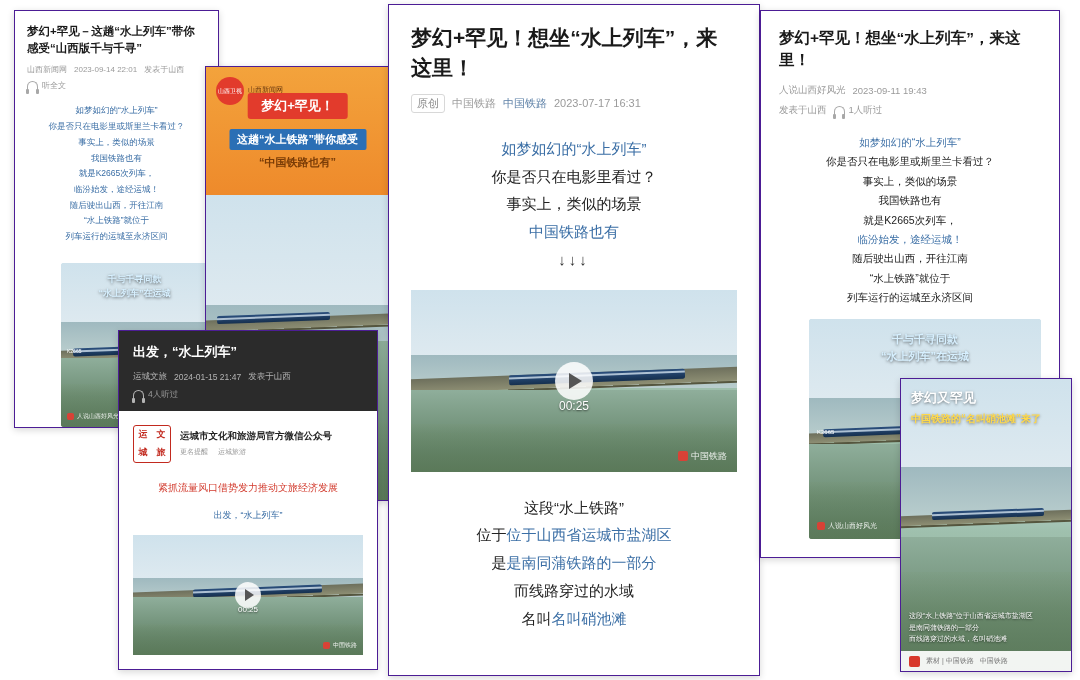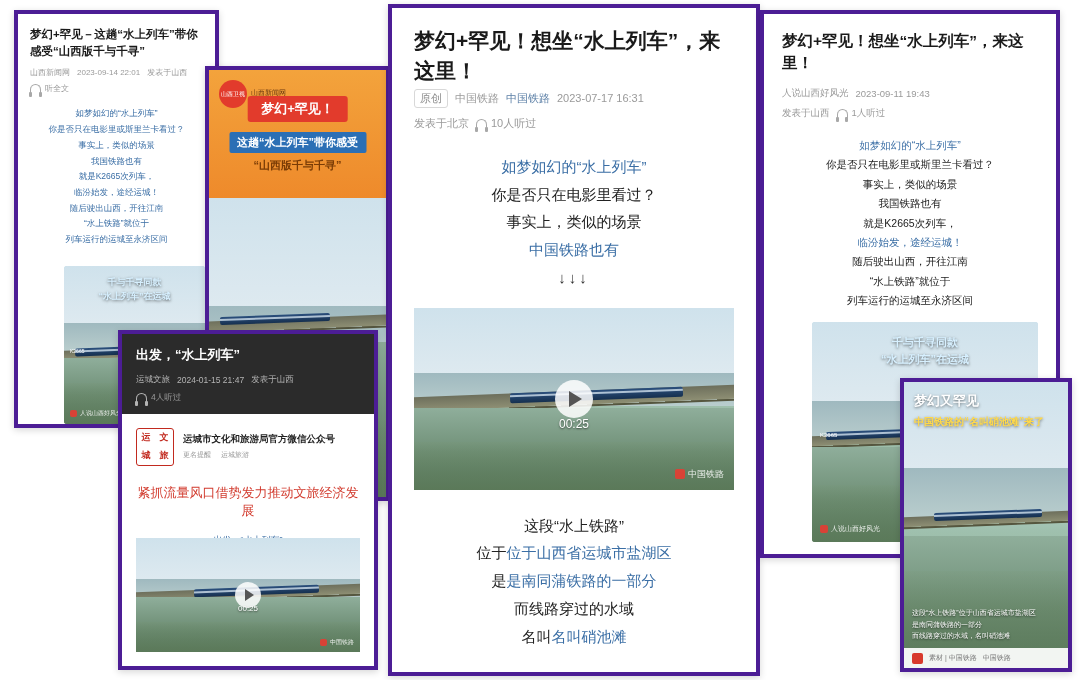--- a/index.html
+++ b/index.html
@@ -11,21 +11,21 @@
     overflow: hidden;
   }
   #stage {
     position: relative;
     width: 1080px; height: 680px;
     background: #fff;
   }
   .card {
     position: absolute;
     background: #ffffff;
-    border: 4px solid #4c1d95;
+    border: 1px solid #4c1d95;
     box-shadow: 0 2px 7px rgba(0,0,0,0.16);
     overflow: hidden;
   }
   .title {
     font-weight: bold;
     color: #1a1a1a;
     line-height: 1.45;
   }
   .meta {
     color: #9a9a9a;
@@ -214,28 +214,28 @@
   .wx-seal {
     width: 38px; height: 38px; flex: none;
     border: 1.5px solid #c22a1f; border-radius: 3px;
     color: #c22a1f; font-size: 9px; font-weight: bold;
     display: grid; grid-template-columns: 1fr 1fr;
     align-items: center; justify-items: center;
     line-height: 1;
   }
   .wx-name { font-size: 9.5px; color: #222; font-weight: bold; }
   .wx-sub { font-size: 7px; color: #9a9a9a; margin-top: 4px; display: flex; gap: 10px; }
-  #card3 .redline { font-size: 13px; color: #d23b2e; text-align: center; margin-top: 18px; }
+  #card3 .redline { font-size: 10px; color: #d23b2e; text-align: center; margin-top: 18px; }
   #card3 .blueline { font-size: 9px; color: #3a6ea5; text-align: center; margin-top: 14px; }
   #card3 .photo { position: absolute; left: 14px; right: 14px; top: 204px; bottom: 14px; }
 
   
   #card4 { left: 388px; top: 4px; width: 372px; height: 672px; padding: 18px 22px 0; }
   #card4 .title { font-size: 21px; }
-  #card4 .meta { font-size: 11px; margin-top: 2px; }
+  #card4 .meta { font-size: 11px; margin-top: 10px; }
   #card4 .meta2 { font-size: 11px; margin-top: 8px; }
   #card4 .body-text { font-size: 15px; margin-top: 22px; }
   #card4 .photo { position: relative; margin-top: 16px; height: 182px; }
   #card4 .body-text2 { font-size: 15px; margin-top: 22px; }
 
   
   #card5 { left: 760px; top: 10px; width: 300px; height: 548px; padding: 16px 18px 0; }
   #card5 .title { font-size: 15.5px; }
   #card5 .meta { font-size: 9.5px; margin-top: 12px; }
   #card5 .meta2 { font-size: 9.5px; margin-top: 7px; }
@@ -317,22 +317,22 @@
         <span>人说山西好风光</span>
       </div>
     </div>
   </div>
 
   <div class="card" id="card2">
     <div class="poster">
       <div class="logo">山西卫视</div>
       <div class="logo-label">山西新闻网</div>
       <div class="p1">梦幻+罕见！</div>
-      <div class="p2">这趟“水上列车”带你感受</div>
-      <div class="p3">“山西版千与千寻”</div>
+      <div class="p2">这趟“水上铁路”带你感受</div>
+      <div class="p3">“中国铁路也有”</div>
     </div>
     <div class="photo">
       <div class="sky"></div>
       <div class="water-top"></div>
       <div class="embank" style="top:40%;height:11px"></div>
       <div class="train" style="left:6%;width:62%;top:39%"></div>
       <div class="water-bot" style="top:48%"></div>
       <div class="marsh"></div>
       <div class="overlay-txt" style="bottom:34px;font-size:8px">
         <div>这段“水上铁路”</div>
@@ -397,27 +397,20 @@
   </div>
 
   <div class="card" id="card4">
     <div class="title">梦幻+罕见！想坐“水上列车”，来这里！</div>
     <div class="meta">
       <span class="orig">原创</span>
       <span>中国铁路</span>
       <span class="blue">中国铁路</span>
       <span>2023-07-17 16:31</span>
     </div>
-    <div class="meta meta2">
-      <span>发表于北京</span>
-      <span class="audio">
-        <span class="headphone"></span>
-        <span>10人听过</span>
-      </span>
-    </div>
     <div class="body-text">
       <div class="blue">如梦如幻的“水上列车”</div>
       <div>你是否只在电影里看过？</div>
       <div>事实上，类似的场景</div>
       <div class="blue">中国铁路也有</div>
       <div class="arrow">↓↓↓</div>
     </div>
     <div class="photo">
       <div class="sky"></div>
       <div class="water-top"></div>

